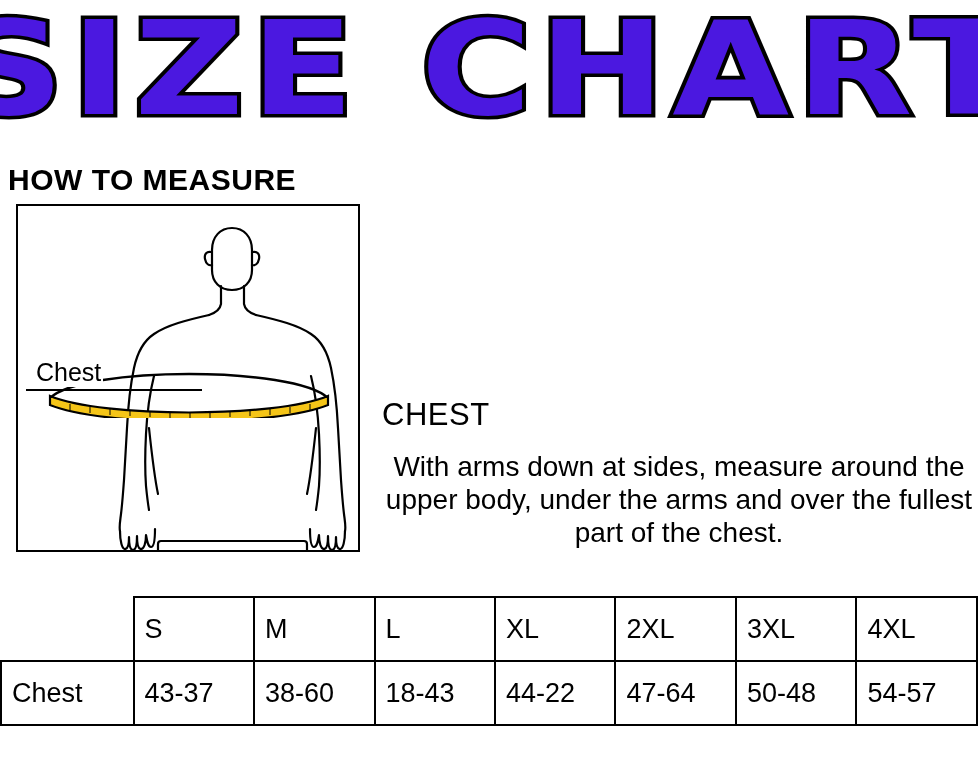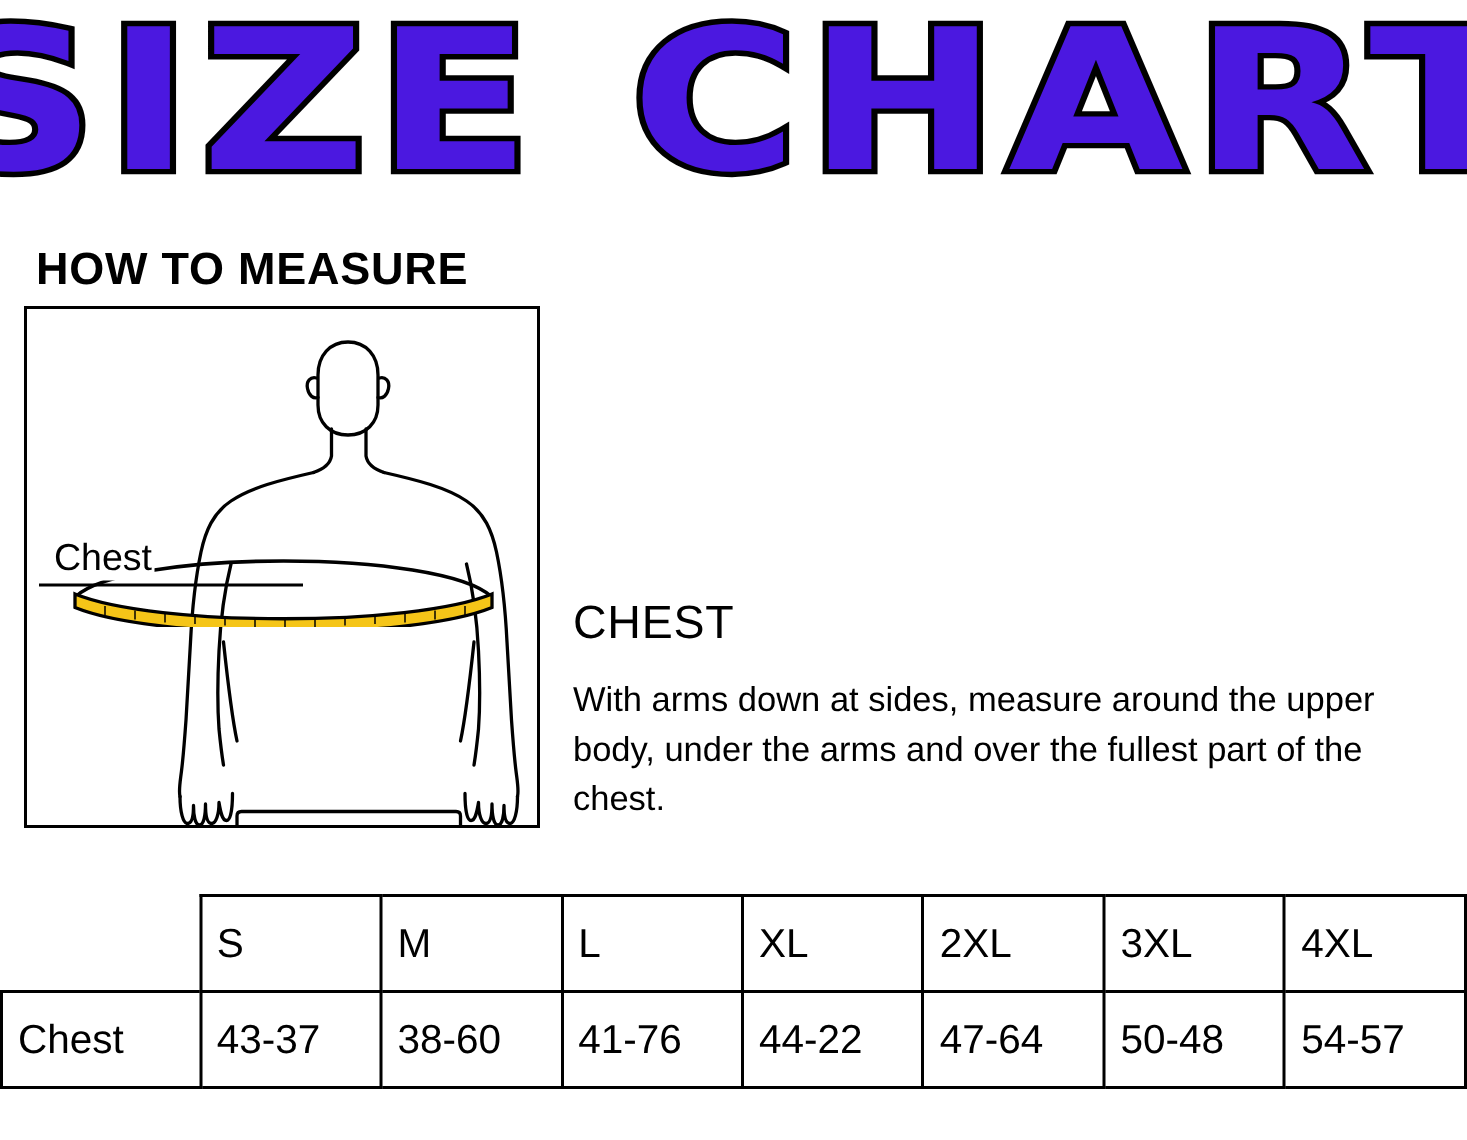--- a/index.html
+++ b/index.html
@@ -35,21 +35,21 @@
     -webkit-text-stroke: 7px #000000;
     paint-order: stroke fill;
     white-space: nowrap;
     transform: scaleX(1.18) scaleY(1.02);
     transform-origin: center center;
   }
 
   
   #how-to-measure {
     position: absolute;
-    left: 24px;
+    left: 8px;
     top: 163px;
     font-size: 30px;
     font-weight: bold;
     letter-spacing: 0.5px;
     color: #000;
   }
 
   
   #figure-box {
     position: absolute;
@@ -90,22 +90,23 @@
     left: 382px;
     top: 397px;
     font-size: 31px;
     letter-spacing: 0.5px;
   }
   #desc-body {
     position: absolute;
     left: 382px;
     top: 450px;
     width: 594px;
-    font-size: 23px;
+    font-size: 28px;
     line-height: 33px;
+    text-align: center;
   }
 
   
   #size-table {
     position: absolute;
     left: 0px;
     top: 596px;
     width: 978px;
     border-collapse: collapse;
     table-layout: fixed;
@@ -216,20 +217,20 @@
       <td>L</td>
       <td>XL</td>
       <td>2XL</td>
       <td>3XL</td>
       <td>4XL</td>
     </tr>
     <tr>
       <td>Chest</td>
       <td>43-37</td>
       <td>38-60</td>
-      <td>41-76</td>
+      <td>18-43</td>
       <td>44-22</td>
       <td>47-64</td>
       <td>50-48</td>
       <td>54-57</td>
     </tr>
   </tbody>
 </table>
 
 </body></html>

